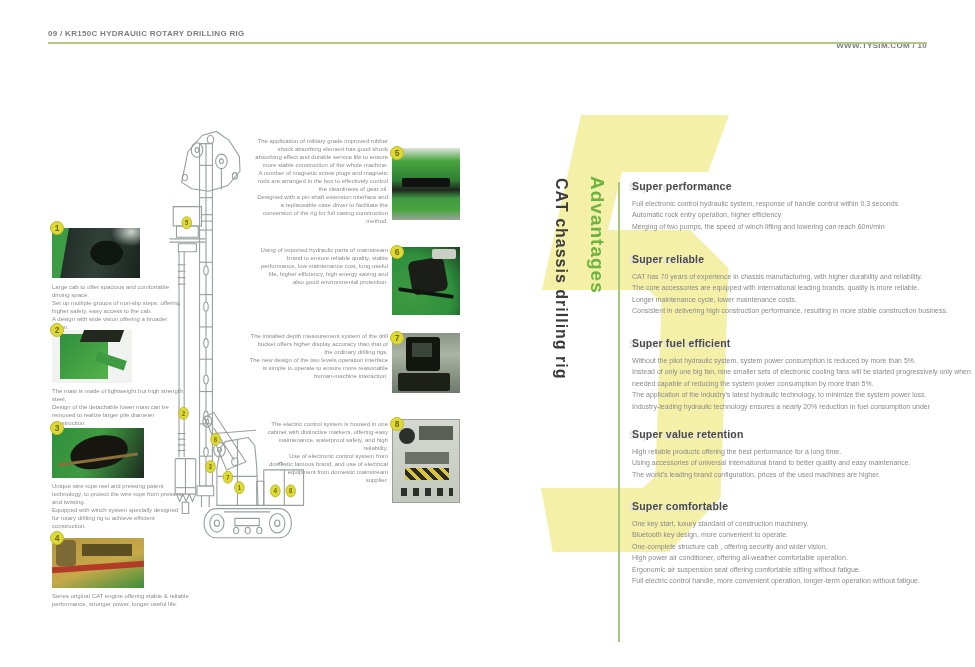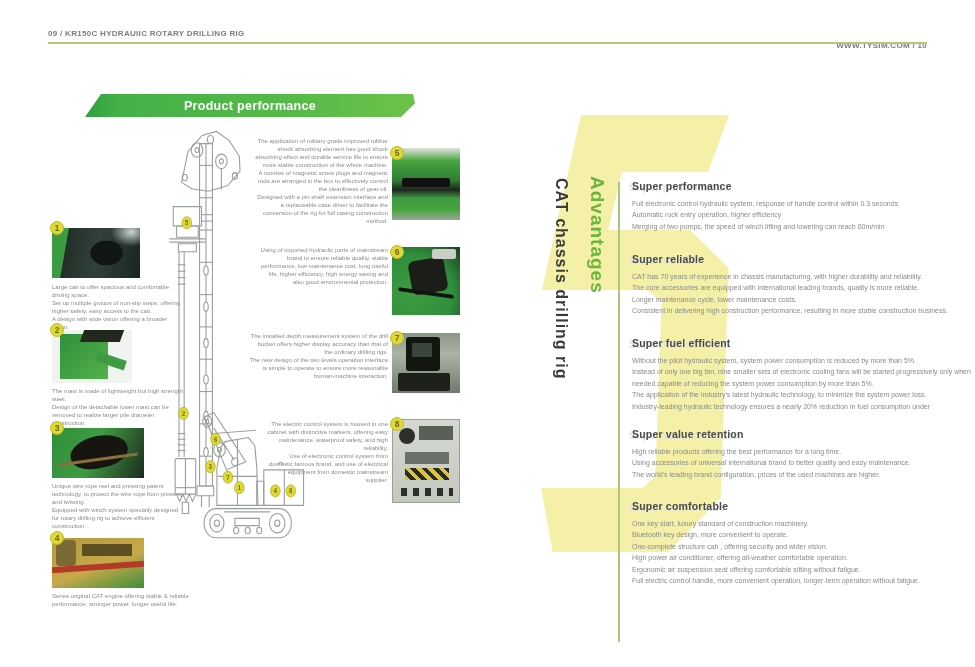--- a/index.html
+++ b/index.html
@@ -46,23 +46,20 @@
 </style>
 </head>
 <body>
 
 <div id="page">
 
   <div class="hdr-left">09 / KR150C HYDRAUIIC ROTARY DRILLING RIG</div>
   <div class="hdr-right">WWW.TYSIM.COM / 10</div>
   <div class="hdr-rule"></div>
 
-  <div class="banner">
-    <span>Product performance</span>
-  </div>
 
   <svg class="wm-svg" width="975" height="667" viewBox="0 0 975 667" aria-hidden="true">
     <path d="M 585,115 L 733,115 L 714,172 L 628,172 L 616,230 L 698,230 L 738,268 L 738,498 L 688,552 L 572,552 L 558,488 L 660,488 L 672,476 L 672,302 L 658,290 L 552,290 Z" fill="#f4f0a8" transform="skewX(-2)"></path>
   </svg>
 
   <div class="badge" style="left:50px; top:221px;">1</div>
   <div class="photo" style="left:52px; top:228px; width:88px; height:50px;
        background:
          radial-gradient(ellipse 26px 20px at 62% 50%, #101713 62%, rgba(0,0,0,0) 63%),
          radial-gradient(ellipse 34px 24px at 90% 8%, #cdd6cf 0%, rgba(0,0,0,0) 60%),

